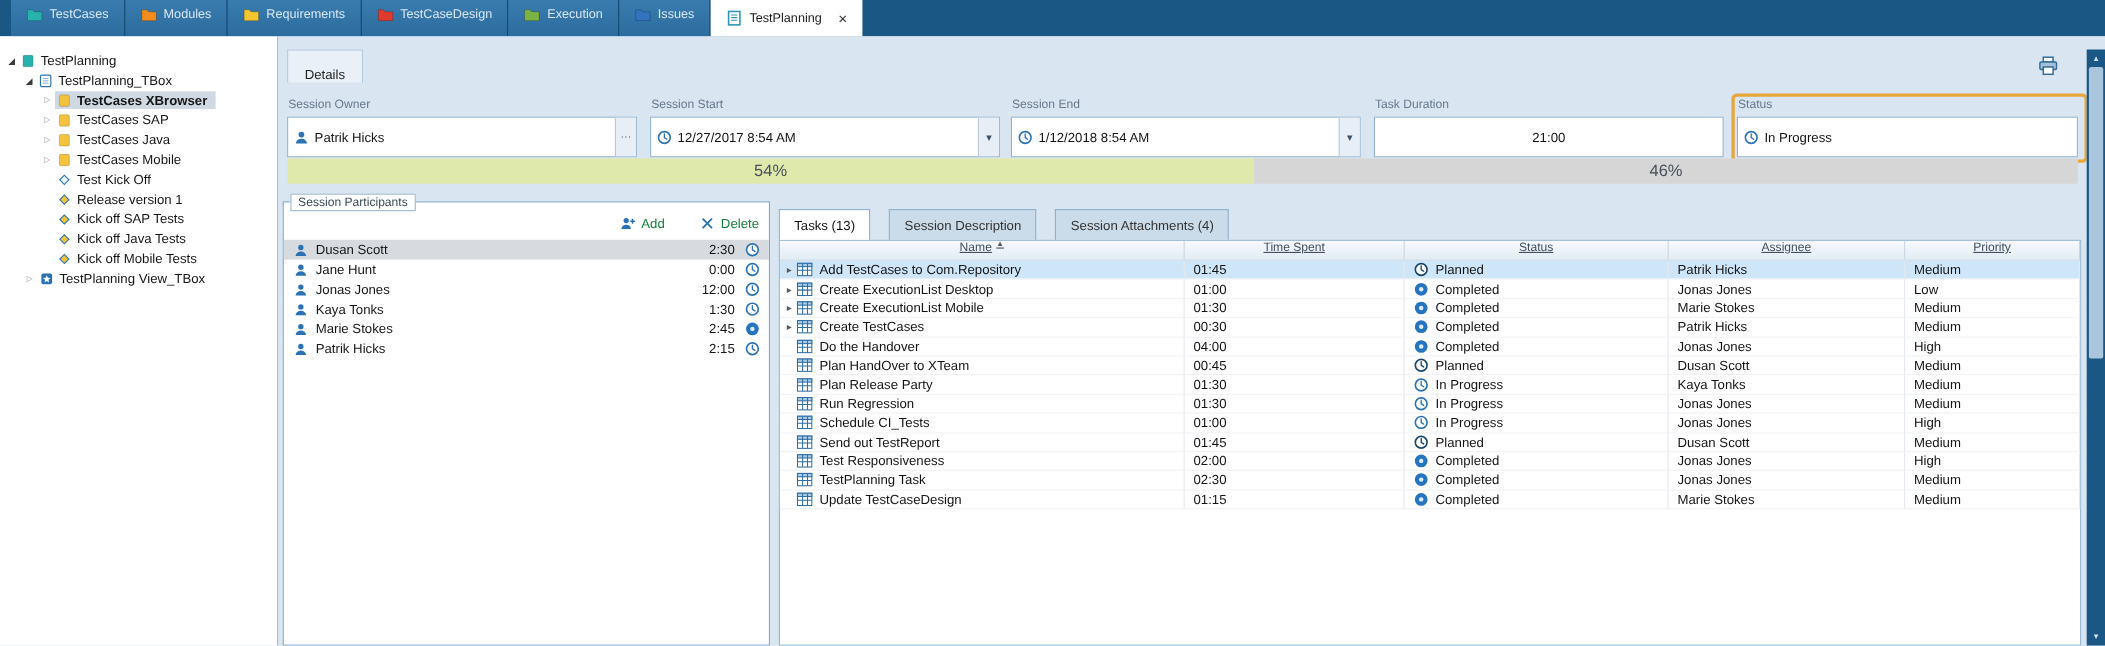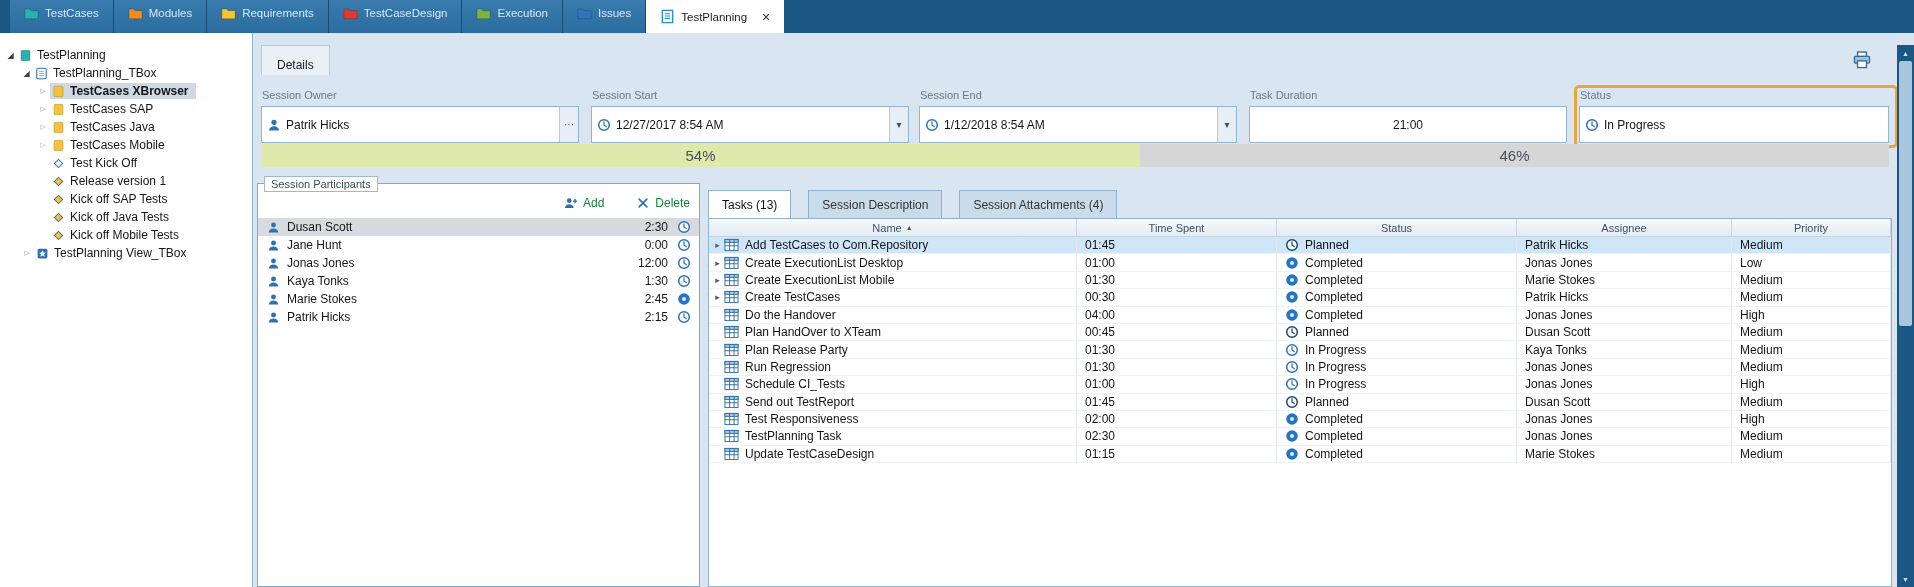--- a/index.html
+++ b/index.html
@@ -21,21 +21,21 @@
   .trow{height:18px;display:flex;align-items:center;font-size:12px;color:#161616;white-space:nowrap;}
   .arrow{width:14px;flex:0 0 14px;font-size:7px;color:#9a9a9a;text-align:center;}
   .arrow.exp{color:#3c3c3c;font-size:8px;}
   .titem{display:flex;align-items:center;gap:5px;padding:1px 7px 1px 2px;}
   .titem.tsel{background:#cfd9e3;font-weight:bold;}
   .ticon{width:13px;height:13px;flex:0 0 13px;}
   .ticon svg{width:13px;height:13px;display:block;}
 
   
   .main{flex:1;position:relative;background:#d9e5f1;}
-  .details-tab{position:absolute;top:12px;left:8px;height:30px;padding:12px 15px;background:#e9f0f7;border:1px solid #b5cade;border-bottom:none;display:flex;align-items:flex-start;font-size:12px;color:#222;}
+  .details-tab{position:absolute;top:12px;left:8px;height:30px;padding:0 15px;background:#e9f0f7;border:1px solid #b5cade;border-bottom:none;display:flex;align-items:flex-end;font-size:12px;color:#222;}
   .printer{position:absolute;top:17px;right:25px;width:20px;height:20px;}
   .printer svg{width:20px;height:20px;display:block;}
 
   
   .fgroup{position:absolute;top:73px;height:37px;}
   .flabel{position:absolute;top:-17px;left:1px;font-size:11px;color:#67798b;white-space:nowrap;}
   .finput{position:absolute;inset:0;background:#fff;border:1px solid #93b4cf;display:flex;align-items:center;font-size:12px;color:#151515;}
   .ficon{width:14px;height:14px;margin:0 5px;flex:0 0 14px;}
   .ficon svg{width:14px;height:14px;display:block;}
   .fvalue{flex:1;overflow:hidden;white-space:nowrap;}
@@ -66,21 +66,21 @@
   .pclock{width:14px;height:14px;flex:0 0 14px;}
   .pclock svg{width:14px;height:14px;display:block;}
 
   
   .tasks{position:absolute;left:455px;top:157px;right:5px;bottom:0;}
   .task-tabs{display:flex;height:28px;position:relative;z-index:2;gap:15px;}
   .ttab{padding:0 13px;display:flex;align-items:center;font-size:12px;background:#cadbe9;border:1px solid #8fb2cf;border-bottom:none;margin-right:2px;color:#333;white-space:nowrap;}
   .ttab.active{background:#fff;color:#111;}
   .ttable{position:absolute;top:28px;left:0;right:0;bottom:0;background:#fff;border:1px solid #8fb2cf;}
   .thead{display:grid;grid-template-columns:368px 200px 240px 215px 1fr;height:18px;background:linear-gradient(#f7fafd,#e2ecf4);border-bottom:1px solid #c2d2e0;font-size:11px;color:#41505e;}
-  .hc{display:flex;align-items:center;justify-content:center;gap:4px;border-right:1px solid #c9d6e2;overflow:hidden;}
+  .hc{display:flex;justify-content:center;gap:4px;border-right:1px solid #c9d6e2;overflow:hidden;text-decoration:underline;}
   .sortarrow{font-size:7px;color:#555;}
   .rowt{display:grid;grid-template-columns:368px 200px 240px 215px 1fr;height:17.4px;font-size:12px;color:#141414;background:#fff;}
   .rowt.sel{background:#cfe6f9;}
   .rowt .c{display:flex;align-items:center;border-right:1px solid #e2e8ee;border-bottom:1px solid #f0f2f4;padding-left:8px;overflow:hidden;white-space:nowrap;}
   .c.cname{padding-left:2px;}
   .exp{width:13px;flex:0 0 13px;font-size:9px;color:#5a5a5a;text-align:center;}
   .gicon{width:15px;height:14px;margin-right:6px;flex:0 0 15px;}
   .gicon svg{width:15px;height:14px;display:block;}
   .sicon{width:14px;height:14px;margin-right:6px;flex:0 0 14px;}
   .sicon svg{width:14px;height:14px;display:block;}

